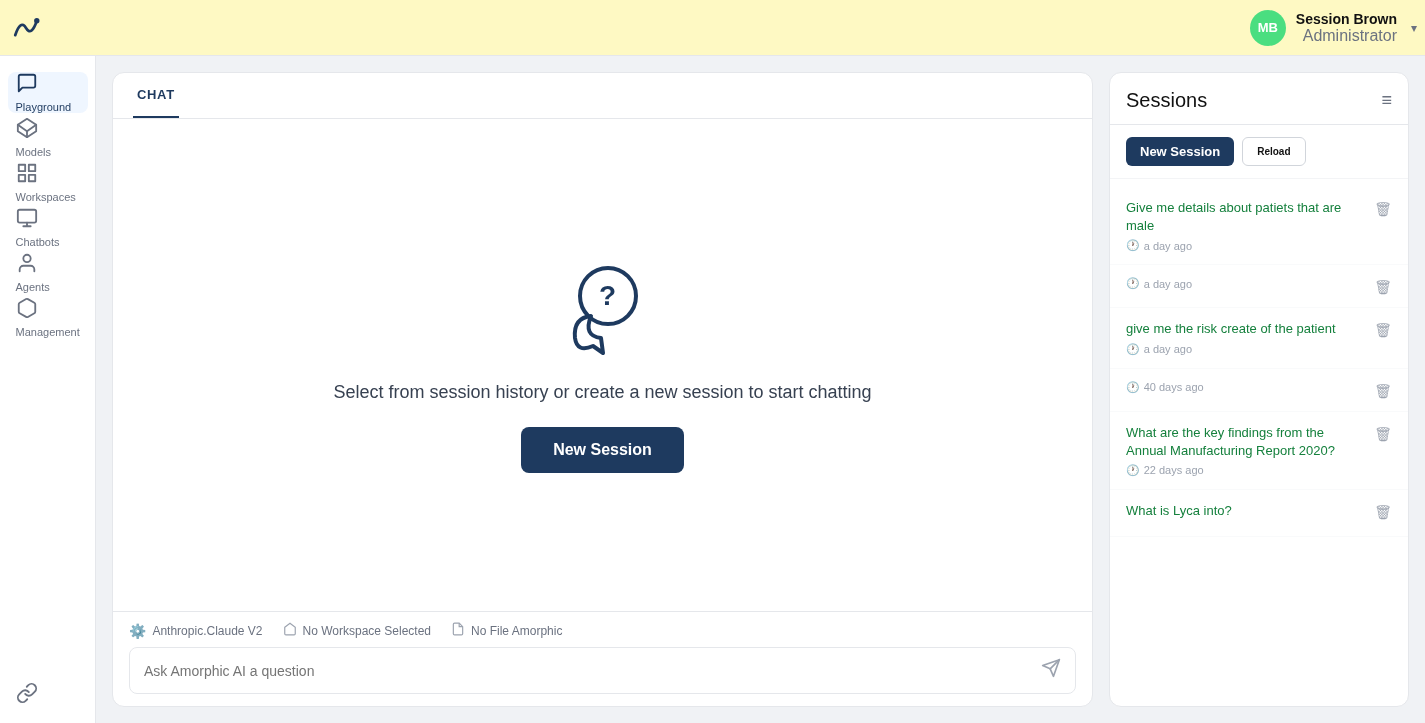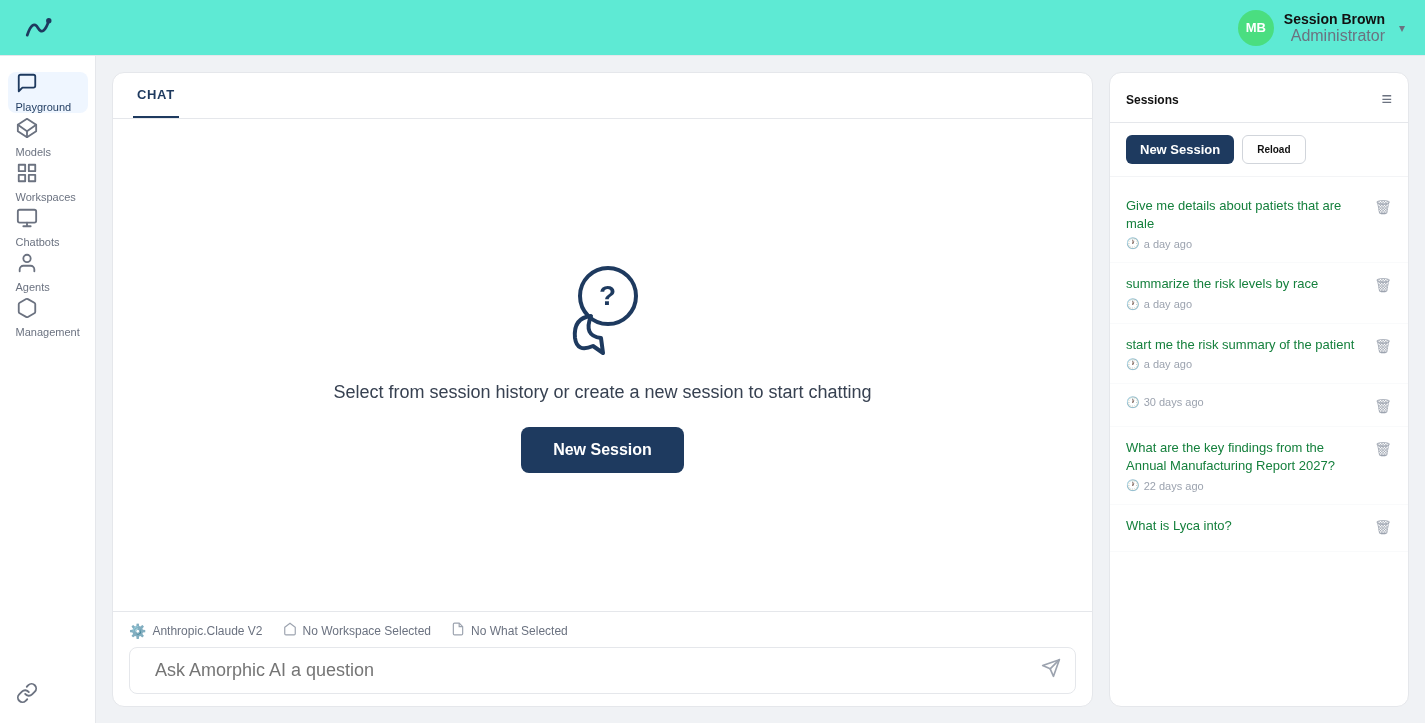--- a/index.html
+++ b/index.html
@@ -1,26 +1,26 @@
 <!DOCTYPE html>
 <html><head>
   <meta charset="utf-8">
   <style>
     * { box-sizing: border-box; margin: 0; padding: 0; }
     body { font-family: -apple-system, BlinkMacSystemFont, 'Segoe UI', sans-serif; background: #f0f2f5; height: 723px; overflow: hidden; display: flex; flex-direction: column; }
 
     
     .header {
       height: 56px;
-      background: #5eead4;
+      background: #fef9c3;
       border-bottom: 1px solid #e5e7eb;
       display: flex;
       align-items: center;
       justify-content: space-between;
-      padding: 0 20px;
+      padding: 0 8px;
       flex-shrink: 0;
       z-index: 10;
     }
     .header-logo {
       display: flex;
       align-items: center;
       gap: 6px;
     }
     .logo-icon {
       width: 36px;
@@ -176,24 +176,23 @@
       border: 1px solid #e5e7eb;
       border-radius: 8px;
       padding: 10px 14px;
       margin-bottom: 12px;
       background: #fff;
     }
     .chat-input {
       flex: 1;
       border: none;
       outline: none;
-      font-size: 18px;
+      font-size: 14px;
       color: #000000;
       background: transparent;
-      margin-left: 11px;
     }
     .send-btn {
       background: none;
       border: none;
       cursor: pointer;
       color: #9ca3af;
       font-size: 18px;
       padding: 0;
     }
 
@@ -209,22 +208,22 @@
       flex-shrink: 0;
     }
     .sessions-header {
       display: flex;
       align-items: center;
       justify-content: space-between;
       padding: 16px 16px 12px;
       border-bottom: 1px solid #e5e7eb;
     }
     .sessions-title {
-      font-size: 12px;
-      font-weight: 700;
+      font-size: 20px;
+      font-weight: 400;
       color: #111;
     }
     .hamburger-icon { font-size: 18px; color: #6b7280; cursor: pointer; }
     .sessions-actions {
       display: flex;
       gap: 8px;
       padding: 12px 16px;
       border-bottom: 1px solid #f3f4f6;
     }
     .btn-new-session {
@@ -402,21 +401,21 @@
             </span>
             <span>No Workspace Selected</span>
           </div>
           <div class="meta-item">
             <span class="meta-icon">
               <svg width="14" height="14" viewBox="0 0 24 24" fill="none" stroke="#9ca3af" stroke-width="2">
                   <path d="M14 2H6a2 2 0 0 0-2 2v16a2 2 0 0 0 2 2h12a2 2 0 0 0 2-2V8z"></path>
                   <polyline points="14 2 14 8 20 8"></polyline>
                 </svg>
             </span>
-            <span>No What Selected</span>
+            <span>No File Amorphic</span>
           </div>
         </div>
         <div class="chat-input-wrapper">
           <input class="chat-input" type="text" placeholder="Ask Amorphic AI a question" style="">
           <button class="send-btn">
             <svg width="20" height="20" viewBox="0 0 24 24" fill="none" stroke="#9ca3af" stroke-width="2" stroke-linecap="round" stroke-linejoin="round">
               <line x1="22" y1="2" x2="11" y2="13"></line>
                 <polygon points="22 2 15 22 11 13 2 9 22 2"></polygon>
             </svg>
           </button>
@@ -441,53 +440,52 @@
             <div class="session-time">
               <span>🕐</span>
               <span>a day ago</span>
             </div>
           </div>
           <span class="delete-icon">🗑</span>
         </div>
 
         <div class="session-item">
           <div class="session-content">
-            <div class="session-text">summarize the risk levels by race</div>
             <div class="session-time">
               <span>🕐</span>
               <span>a day ago</span>
             </div>
           </div>
           <span class="delete-icon">🗑</span>
         </div>
 
         <div class="session-item">
           <div class="session-content">
-            <div class="session-text">start me the risk summary of the patient</div>
+            <div class="session-text">give me the risk create of the patient</div>
             <div class="session-time">
               <span>🕐</span>
               <span>a day ago</span>
             </div>
           </div>
           <span class="delete-icon">🗑</span>
         </div>
 
         <div class="session-item">
           <div class="session-content">
             <div class="session-time">
               <span>🕐</span>
-              <span>30 days ago</span>
+              <span>40 days ago</span>
             </div>
           </div>
           <span class="delete-icon">🗑</span>
         </div>
 
         <div class="session-item">
           <div class="session-content">
-            <div class="session-text">What are the key findings from the Annual Manufacturing Report 2027?</div>
+            <div class="session-text">What are the key findings from the Annual Manufacturing Report 2020?</div>
             <div class="session-time">
               <span>🕐</span>
               <span>22 days ago</span>
             </div>
           </div>
           <span class="delete-icon">🗑</span>
         </div>
 
         <div class="session-item">
           <div class="session-content">

